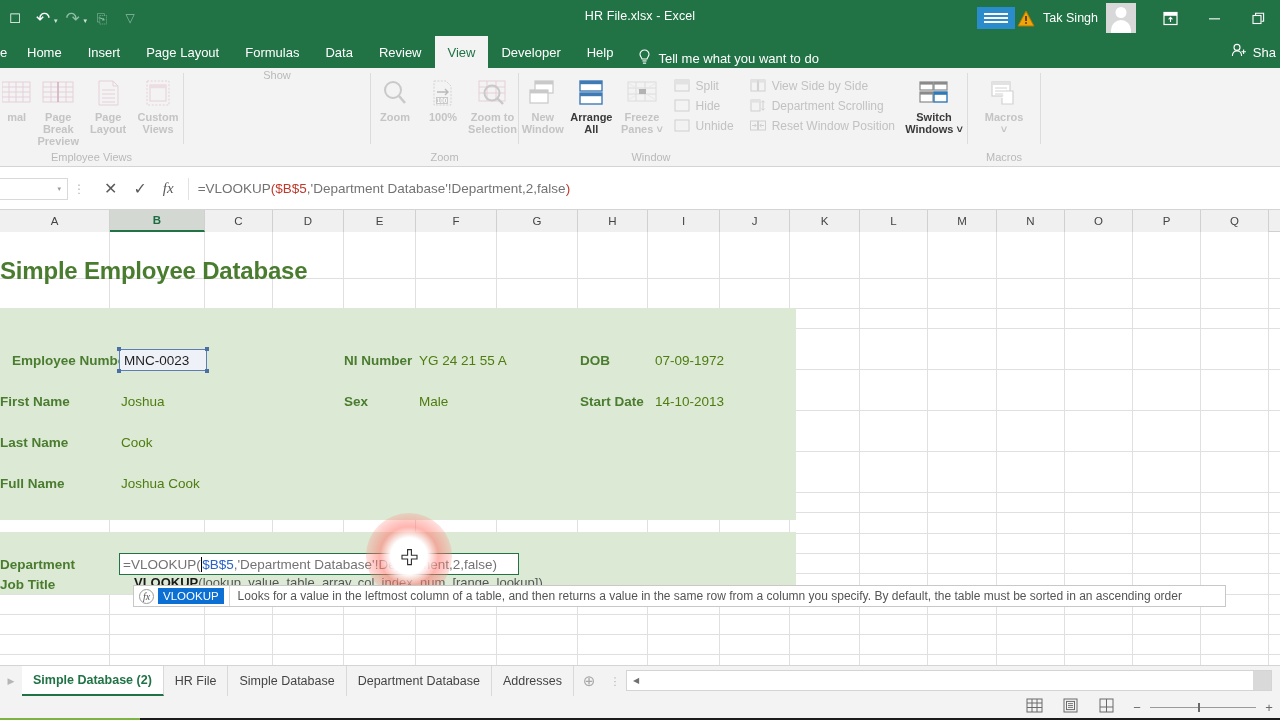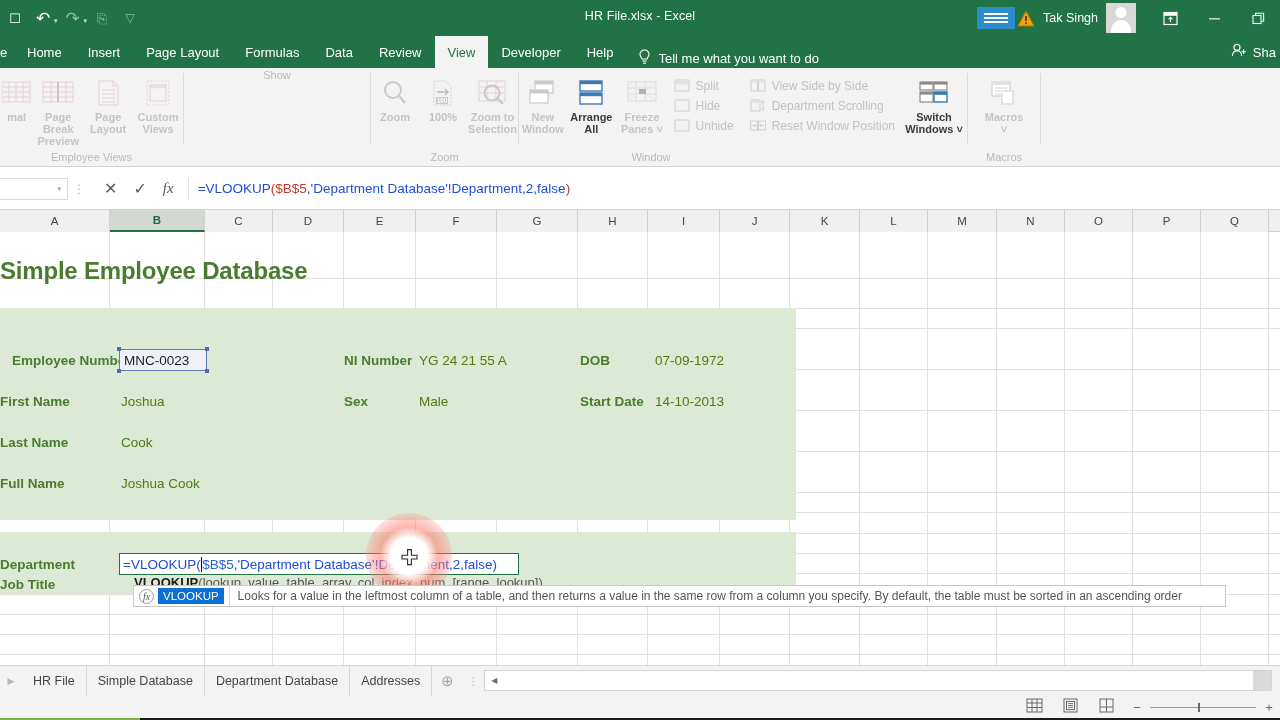--- a/index.html
+++ b/index.html
@@ -128,21 +128,21 @@
   .fb-grip { width: 22px; text-align: center; color: #b5b5b5; font-size: 12px; letter-spacing: 0; }
   .fb-btns { display: flex; align-items: center; gap: 16px; padding: 0 14px; }
   .fb-ico { font-size: 16px; color: #5a5a5a; line-height: 1; }
   .fb-fx { font-size: 15px; color: #5a5a5a; font-family: "Liberation Serif", serif; font-style: italic; }
   .fb-input {
     flex: 1; height: 22px; border-left: 1px solid #e2e2e2;
     display: flex; align-items: center; padding-left: 9px;
     font-size: 13.5px; color: #222; white-space: nowrap;
   }
   .tk-red { color: #c0392b; }
-  .tk-dark { color: #1d4ed8; }
+  .tk-dark { color: #737373; }
 
   
   .gridwrap { position: absolute; left: 0; top: 210px; width: 1280px; height: 455px; }
   .colhdr {
     position: absolute; left: 0; top: 0; width: 1280px; height: 22px;
     background: #f0f0f0; border-bottom: 1px solid #d0d0d0;
     display: flex;
   }
   .colcell {
     height: 22px; border-right: 1px solid #d0d0d0;
@@ -733,20 +733,21 @@
       <div class="cursor" style="left:401px; top:317px;">
         <svg width="17" height="17" viewBox="0 0 17 17">
           <path d="M6.6 0.6 H10.4 V6.2 H16 V10 H10.4 V15.6 H6.6 V10 H1 V6.2 H6.6 Z" fill="#ffffff" stroke="#2c2c2c" stroke-width="1.1" stroke-linejoin="miter"></path>
         </svg>
       </div>
     </div>
   </div>
 
   <div class="tabbar">
     <div class="navarrow">▶</div>
+    <div class="stab active">Simple Database (2)</div>
     <div class="stab">HR File</div>
     <div class="stab">Simple Database</div>
     <div class="stab">Department Database</div>
     <div class="stab">Addresses</div>
     <div class="addsheet">⊕</div>
     <div class="tab-grip">⋮</div>
     <div class="hscroll">
       <div class="hs-left">◀</div>
       <div class="hs-track"></div>
       <div class="hs-end"></div>

